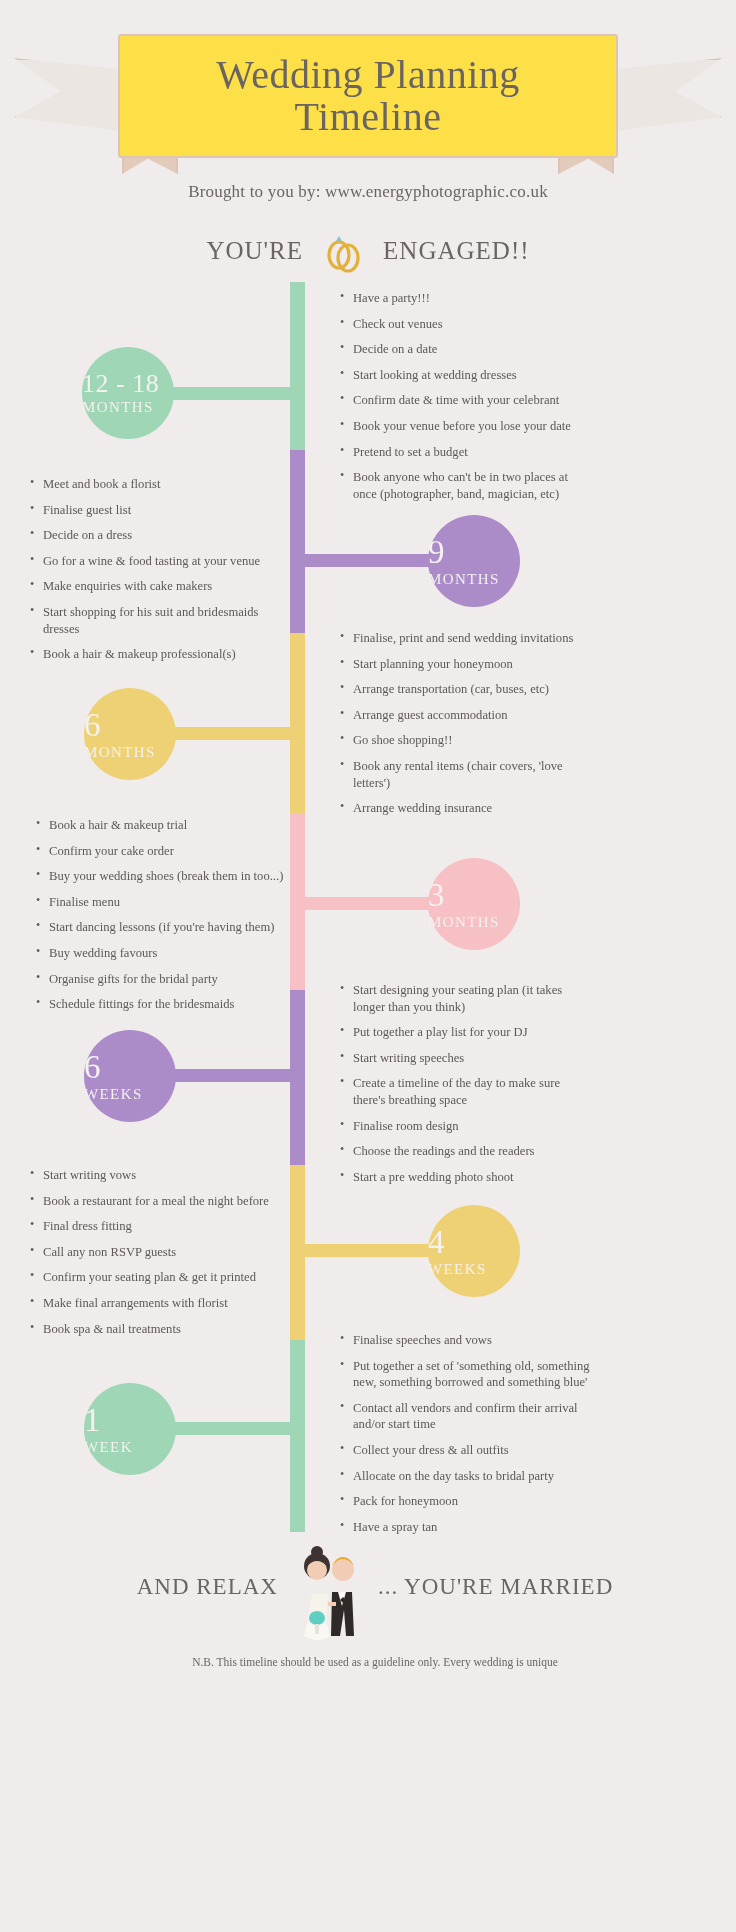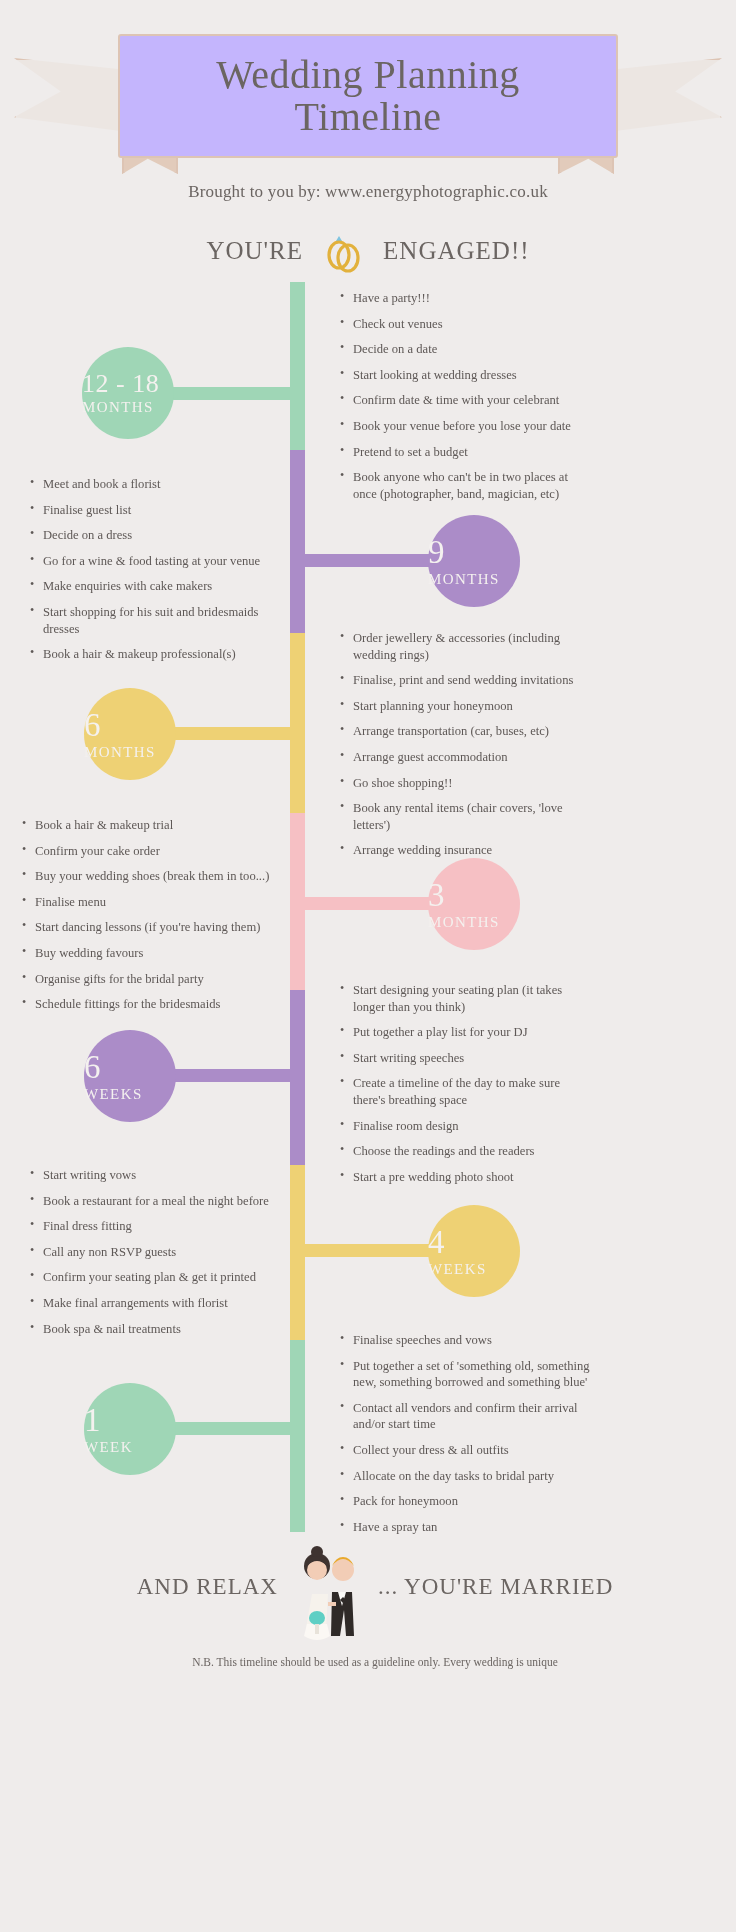--- a/index.html
+++ b/index.html
@@ -16,21 +16,21 @@
   
   .banner-wrap { position: relative; height: 160px; margin-top: 22px; }
   .ribbon-left, .ribbon-right {
     position: absolute; top: 36px; width: 130px; height: 76px;
     border: 2px solid #ddc4b4; background: #ece6e2;
   }
   .ribbon-left  { left: 14px;  clip-path: polygon(0 0, 100% 18%, 100% 100%, 0 78%, 36% 44%); }
   .ribbon-right { right: 14px; clip-path: polygon(0 18%, 100% 0, 64% 44%, 100% 78%, 0 100%); }
   .banner {
     position: absolute; left: 118px; top: 12px; width: 500px; height: 124px;
-    background: #c4b5fd; border: 2px solid #ddc4b4;
+    background: #fde047; border: 2px solid #ddc4b4;
     display: flex; align-items: center; justify-content: center;
     border-radius: 3px;
   }
   .banner-fold-l, .banner-fold-r {
     position: absolute; top: 112px; width: 56px; height: 40px;
     background: #e2cbbb; border: 2px solid #ddc4b4;
   }
   .banner-fold-l { left: 122px; clip-path: polygon(0 0, 100% 0, 100% 100%, 46% 62%, 0 100%); }
   .banner-fold-r { right: 122px; clip-path: polygon(0 0, 100% 0, 100% 100%, 54% 62%, 0 100%); }
   .banner h1 {
@@ -153,36 +153,35 @@
       <li>Start shopping for his suit and bridesmaids dresses</li>
       <li>Book a hair &amp; makeup professional(s)</li>
     </ul>
 
     <div class="connector" style="left:165px;top:445px;width:130px;background:#eed174;"></div>
     <div class="bubble" style="left:84px;top:406px;background:#eed174;">
       <span class="num">6</span>
       <span class="unit">MONTHS</span>
     </div>
     <ul class="tasks" style="left:340px;top:348px;width:255px;">
-      <li>Order jewellery &amp; accessories (including wedding rings)</li>
       <li>Finalise, print and send wedding invitations</li>
       <li>Start planning your honeymoon</li>
       <li>Arrange transportation (car, buses, etc)</li>
       <li>Arrange guest accommodation</li>
       <li>Go shoe shopping!!</li>
       <li>Book any rental items (chair covers, 'love letters')</li>
       <li>Arrange wedding insurance</li>
     </ul>
 
     <div class="connector" style="left:305px;top:615px;width:126px;background:#f6c0c4;"></div>
     <div class="bubble" style="left:428px;top:576px;background:#f6c0c4;">
       <span class="num">3</span>
       <span class="unit">MONTHS</span>
     </div>
-    <ul class="tasks" style="left:22px;top:535px;width:250px;">
+    <ul class="tasks" style="left:36px;top:535px;width:250px;">
       <li>Book a hair &amp; makeup trial</li>
       <li>Confirm your cake order</li>
       <li>Buy your wedding shoes (break them in too...)</li>
       <li>Finalise menu</li>
       <li>Start dancing lessons (if you're having them)</li>
       <li>Buy wedding favours</li>
       <li>Organise gifts for the bridal party</li>
       <li>Schedule fittings for the bridesmaids</li>
     </ul>
 

